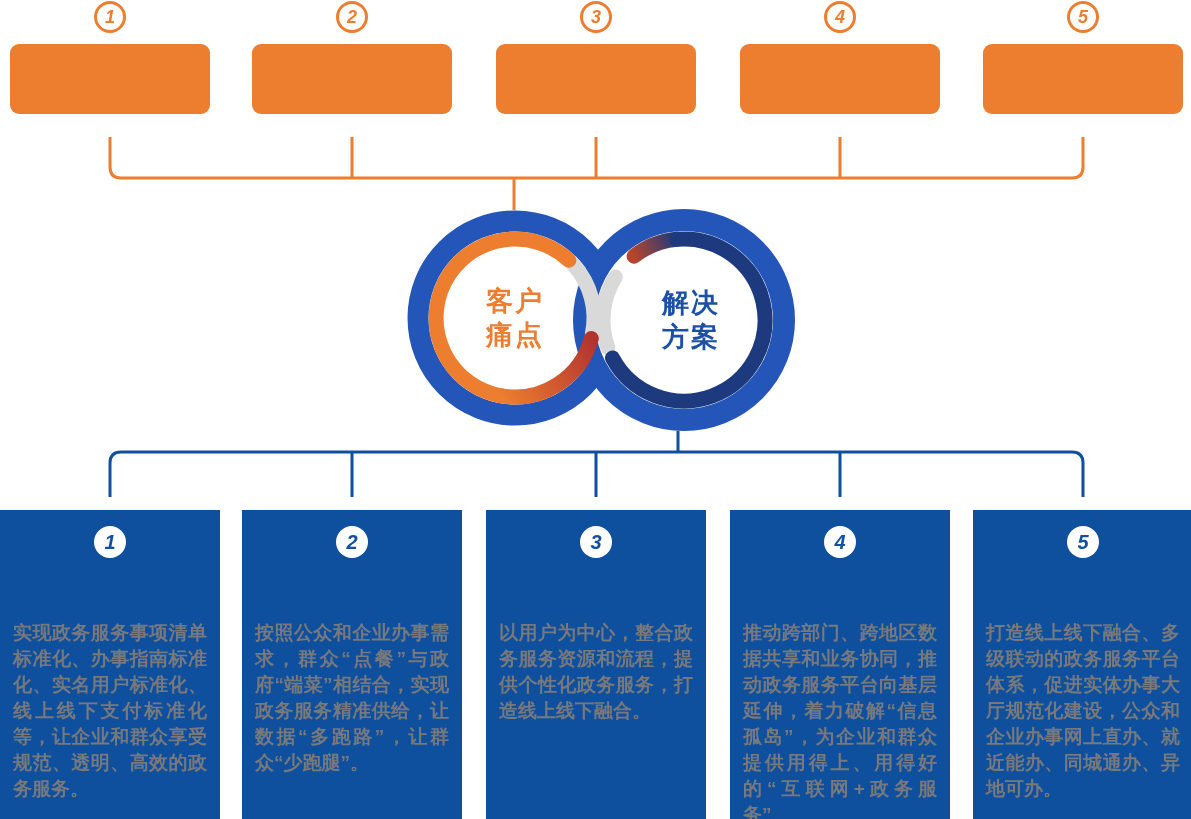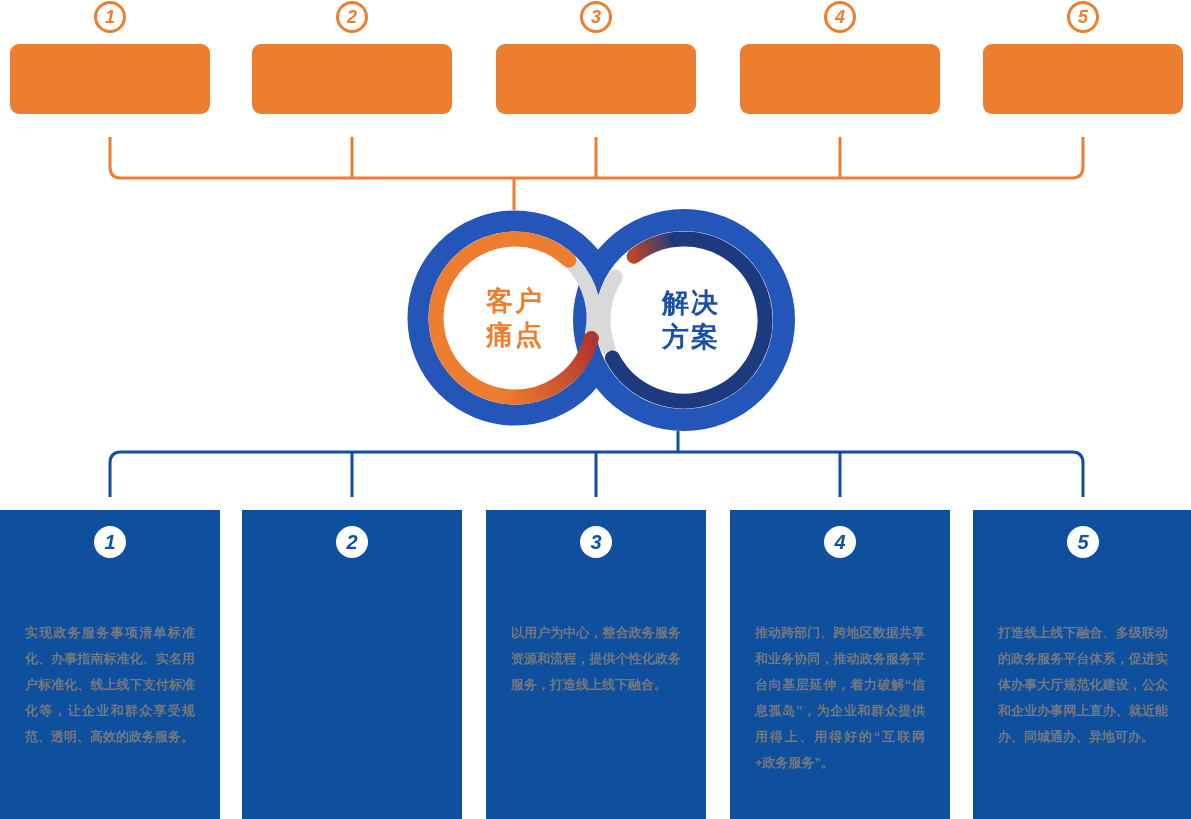--- a/index.html
+++ b/index.html
@@ -34,21 +34,21 @@
   
   .ring-label{position:absolute;width:124px;text-align:center;font-size:27px;line-height:34px;
     font-weight:bold;letter-spacing:2px;}
   .ring-label.pain{left:453px;top:284px;color:var(--orange);}
   .ring-label.solution{left:629px;top:286px;color:#1b50a6;}
 
   
   .card{position:absolute;top:510px;width:220px;height:309px;background:var(--deep-blue);}
   .card-badge{width:32px;height:32px;margin:16px auto 0;border-radius:50%;background:#fff;
     color:#11519f;font-size:20px;font-weight:bold;font-style:italic;line-height:32px;text-align:center;}
-  .card-text{margin:62px 12px 0;padding:0 13px;color:var(--card-text);font-size:13px;line-height:26px;
+  .card-text{margin:62px 0 0;padding:0 13px;color:var(--card-text);font-size:19px;line-height:26px;
     font-weight:bold;text-align:justify;}
 </style>
 </head>
 <body>
 
 <div class="stage">
 
   <div class="top-badge" style="left:94px">1</div>
   <div class="top-badge" style="left:336px">2</div>
   <div class="top-badge" style="left:580px">3</div>
@@ -105,20 +105,21 @@
     <div>客户</div>
     <div>痛点</div>
   </div>
 
   <div class="card" style="left:0px">
     <div class="card-badge">1</div>
     <p class="card-text">实现政务服务事项清单标准化、办事指南标准化、实名用户标准化、线上线下支付标准化等，让企业和群众享受规范、透明、高效的政务服务。</p>
   </div>
   <div class="card" style="left:242px">
     <div class="card-badge">2</div>
+    <p class="card-text">按照公众和企业办事需求，群众“点餐”与政府“端菜”相结合，实现政务服务精准供给，让数据“多跑路”，让群众“少跑腿”。</p>
   </div>
   <div class="card" style="left:486px">
     <div class="card-badge">3</div>
     <p class="card-text">以用户为中心，整合政务服务资源和流程，提供个性化政务服务，打造线上线下融合。</p>
   </div>
   <div class="card" style="left:730px">
     <div class="card-badge">4</div>
     <p class="card-text">推动跨部门、跨地区数据共享和业务协同，推动政务服务平台向基层延伸，着力破解“信息孤岛”，为企业和群众提供用得上、用得好的“互联网+政务服务”。</p>
   </div>
   <div class="card" style="left:973px">

